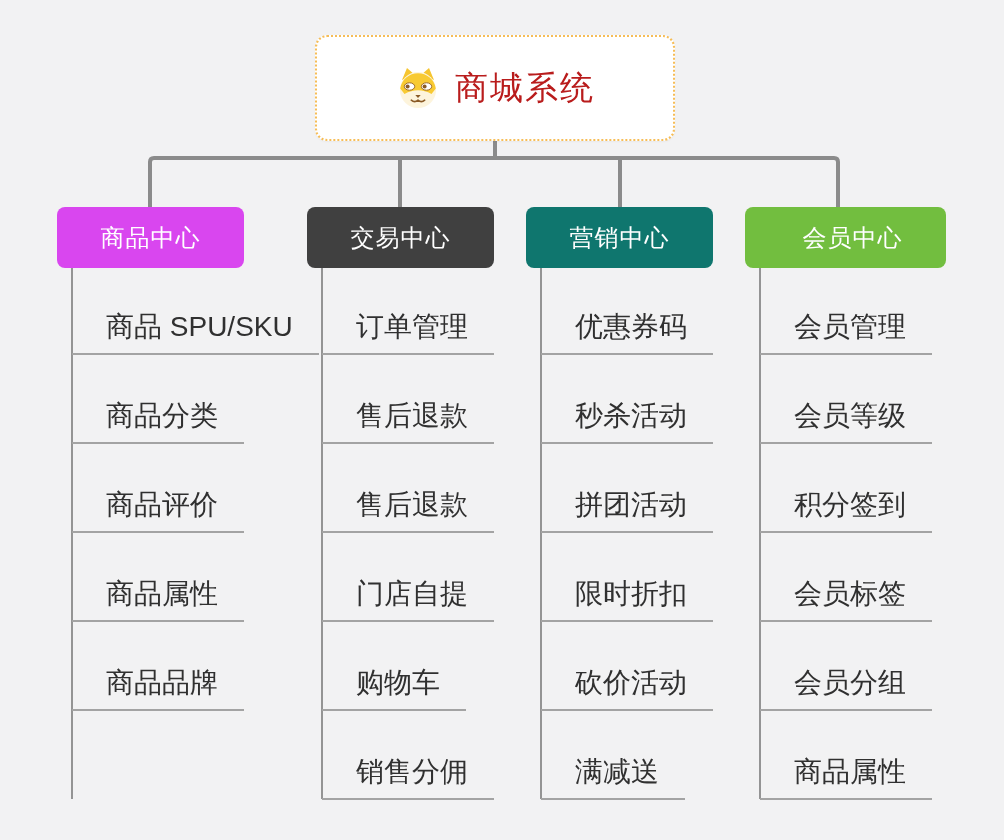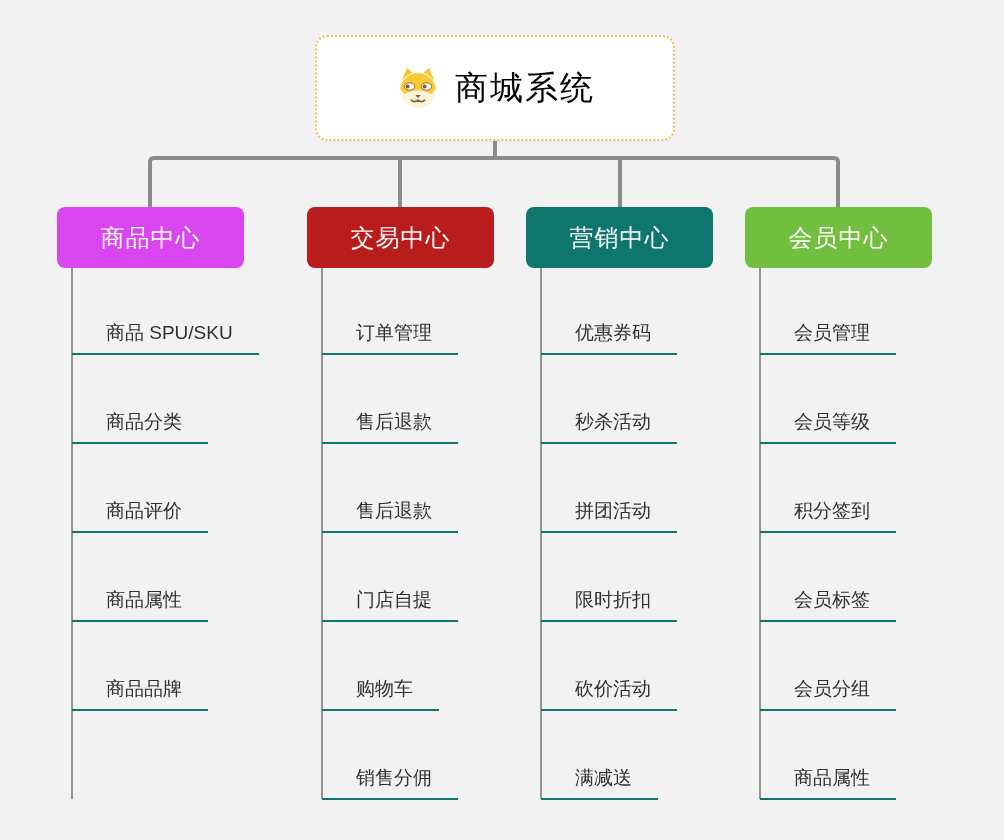--- a/index.html
+++ b/index.html
@@ -59,40 +59,40 @@
     font-size: 24px;
     letter-spacing: 1px;
     display: flex;
     align-items: center;
     justify-content: center;
     white-space: nowrap;
   }
   .b0 { left: 57px; }
   .b1 { left: 307px; }
   .b2 { left: 526px; }
-  .b3 { left: 745px; }
+  .b3 { left: 745px; padding-left: 14px; }
   .column {
     position: absolute;
     top: 266px;
     width: 250px;
   }
   .c0 { left: 72px; }
   .c1 { left: 322px; }
   .c2 { left: 541px; }
   .c3 { left: 760px; }
   .item {
     height: 89px;
     display: flex;
     align-items: flex-end;
   }
   .item-label {
     display: inline-block;
     padding: 0 26px 7px 34px;
-    border-bottom: 2px solid #0f766e;
-    font-size: 19px;
+    border-bottom: 2px solid #a3a3a3;
+    font-size: 28px;
     color: #303030;
     white-space: nowrap;
   }
 </style>
 </head>
 <body>
 
 <div class="canvas">
 
   <svg class="connectors" viewBox="0 0 1004 840" xmlns="http://www.w3.org/2000/svg">
@@ -114,25 +114,25 @@
         <circle cx="23" cy="23" r="18" fill="#FDF4DC"></circle>
         <path d="M5.2 21.5 A18 18 0 0 1 40.8 21.5 L36.5 27 Q23 19.5 9.5 27 Z" fill="#F8CA33"></path>
         <ellipse cx="14.5" cy="19.5" rx="5.2" ry="3.7" fill="#FFFFFF" stroke="#9C6B2F" stroke-width="1"></ellipse>
         <circle cx="12.6" cy="19.5" r="2" fill="#8A5A26"></circle>
         <ellipse cx="31.5" cy="19.5" rx="5.2" ry="3.7" fill="#FFFFFF" stroke="#9C6B2F" stroke-width="1"></ellipse>
         <circle cx="29.6" cy="19.5" r="2" fill="#8A5A26"></circle>
         <path d="M20.3 28 h5.4 l-2.7 3 Z" fill="#8A5A26"></path>
         <path d="M16.3 33.2 q3.3 3 6.7 0 q3.4 3 6.7 0" stroke="#8A5A26" stroke-width="1.6" fill="none" stroke-linecap="round"></path>
       </svg>
     </span>
-    <span class="root-title" style="color: #000000;">商城系统</span>
+    <span class="root-title" style="color: #b91c1c;">商城系统</span>
   </div>
 
   <div class="branch b0" style="background-color: #d946ef;">商品中心</div>
-  <div class="branch b1" style="background-color: #b91c1c;">交易中心</div>
+  <div class="branch b1" style="background-color: #404040;">交易中心</div>
   <div class="branch b2" style="background-color: #0f766e;">营销中心</div>
   <div class="branch b3" style="background-color: rgb(114, 190, 63);">会员中心</div>
 
   <div class="column c0">
     <div class="item">
         <span class="item-label">商品 SPU/SKU</span>
       </div>
     <div class="item">
         <span class="item-label">商品分类</span>
       </div>

